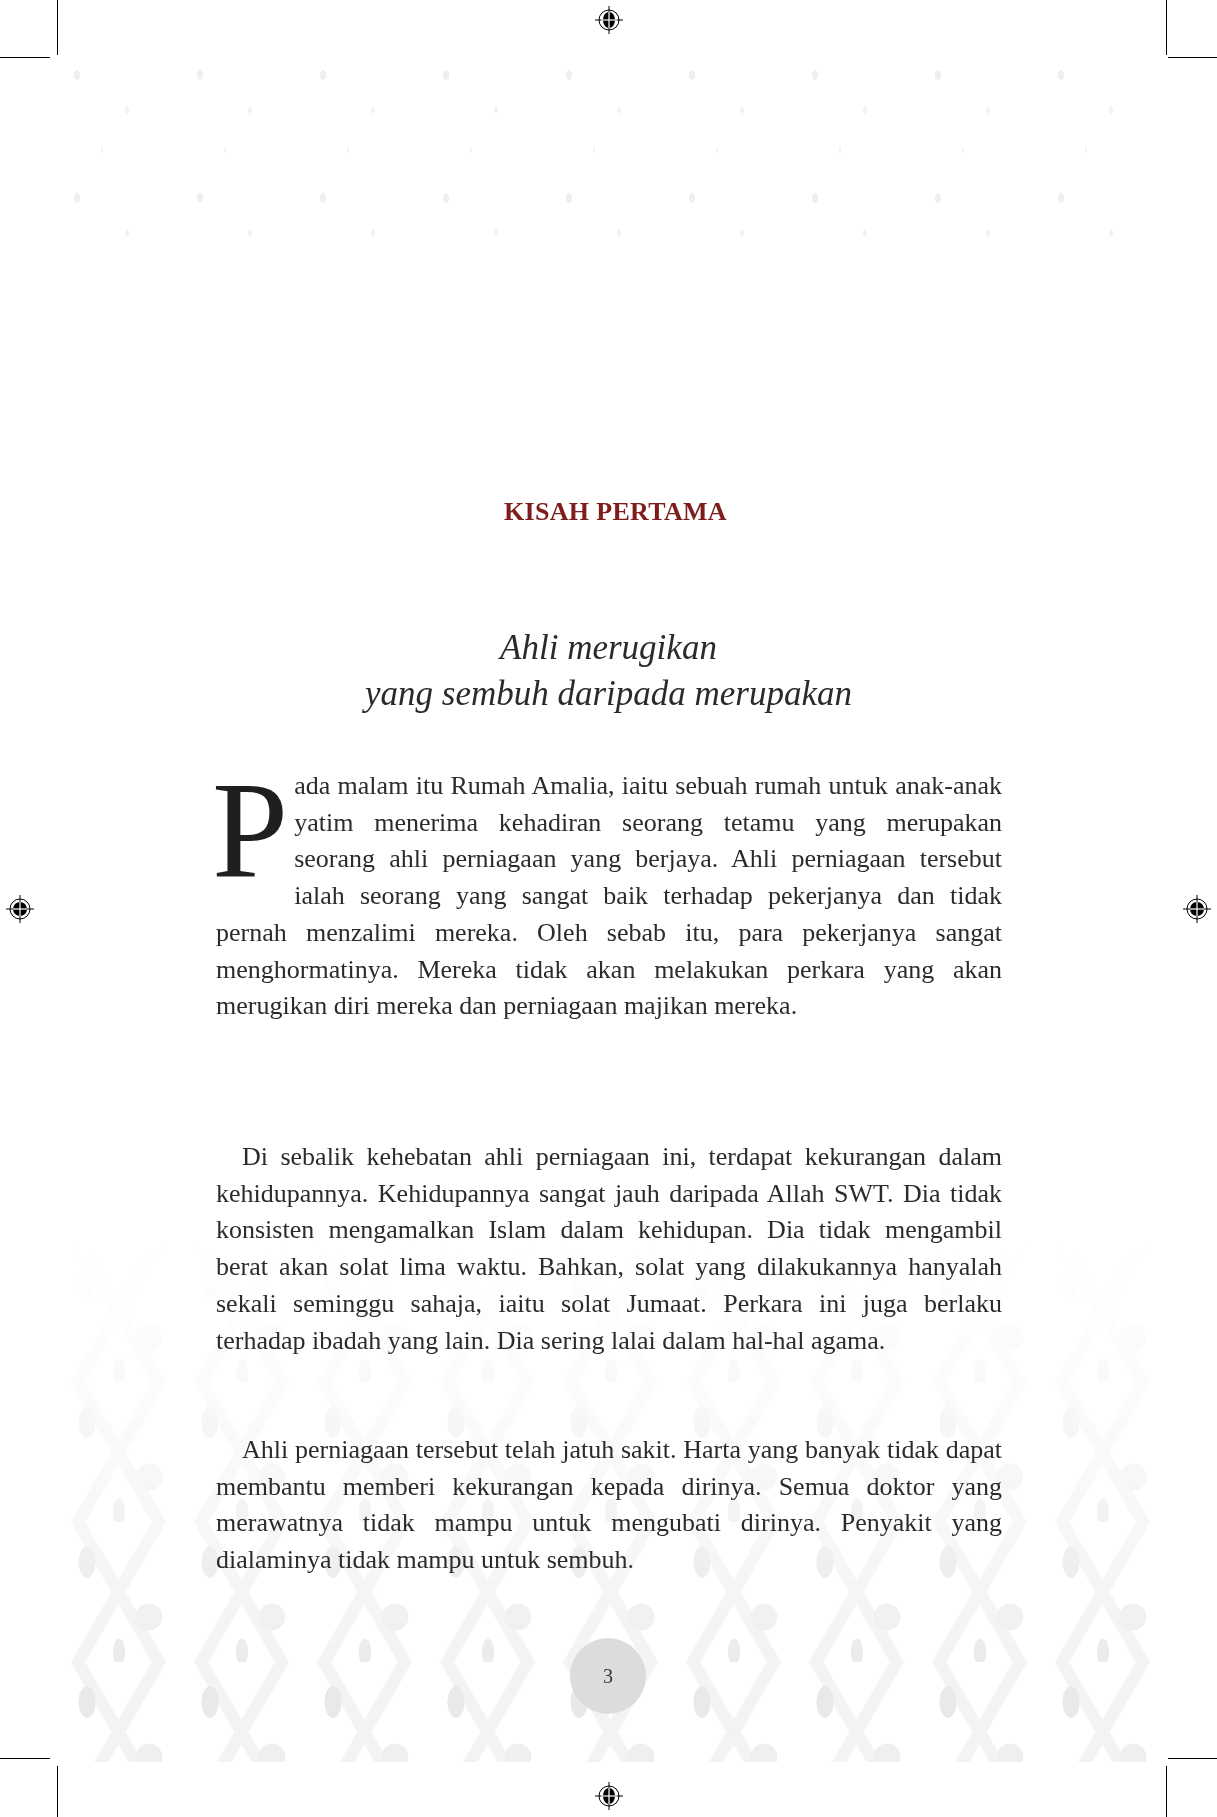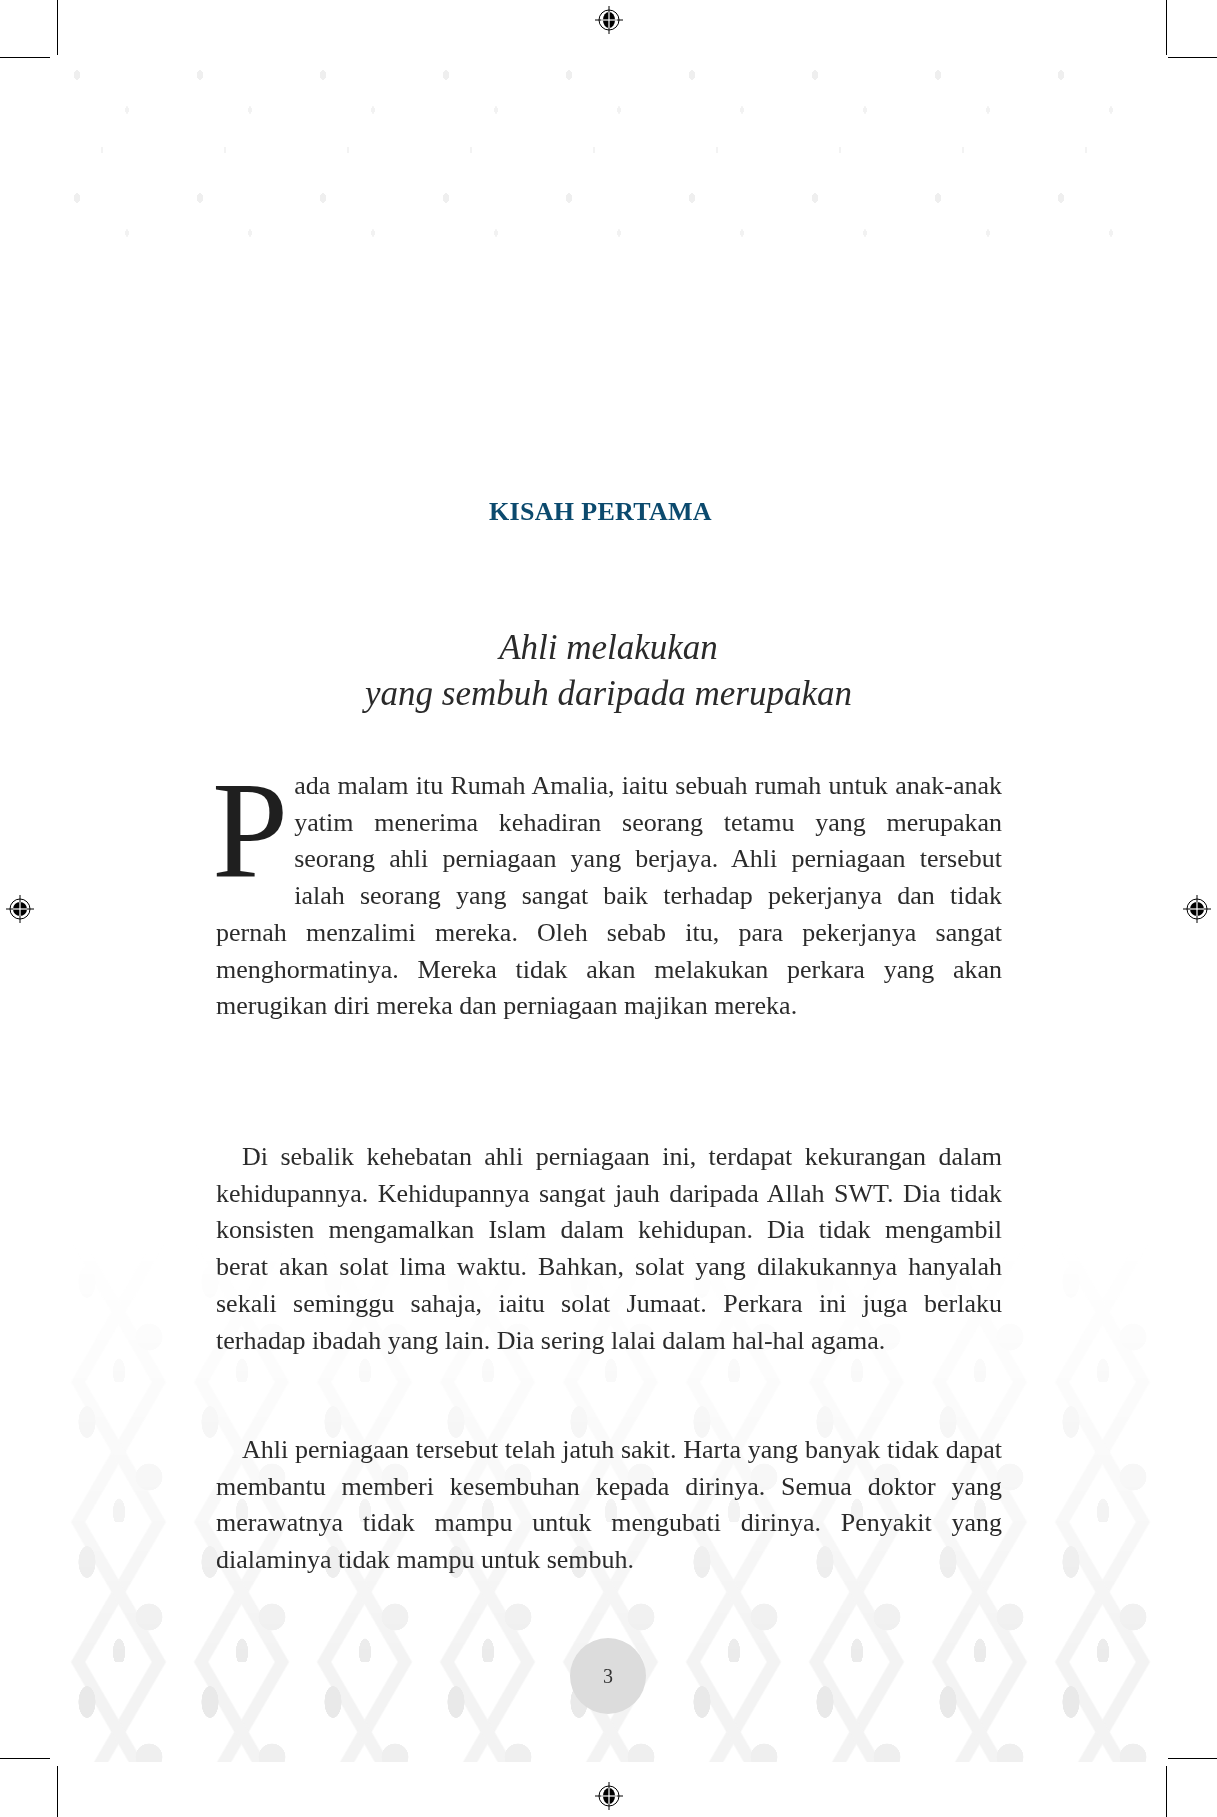--- a/index.html
+++ b/index.html
@@ -39,23 +39,23 @@
   
   .crop { position: absolute; background: #000; }
   .crop.v { width: 1px; }
   .crop.h { height: 1px; }
 
   
   .reg { position: absolute; width: 30px; height: 30px; }
   .reg svg { width: 100%; height: 100%; display: block; }
 
   .chapter-label {
-    position: absolute; left: 0; width: 1201px; top: 497px;
+    position: absolute; left: 15px; width: 1201px; top: 497px;
     text-align: center; font-size: 26px; font-weight: bold; letter-spacing: 0.3px;
-    color: #0c4a6e;
+    color: #7f1d1d;
   }
   .title {
     position: absolute; left: 0; width: 1217px; top: 625px;
     text-align: center; font-style: italic; font-size: 35px; line-height: 46px;
     color: #2a2a2a;
   }
   .title span { display: block; }
 
   .body-text {
     position: absolute; left: 216px; width: 786px;
@@ -132,29 +132,29 @@
       <ellipse cx="15" cy="15" rx="6" ry="8" fill="#000"></ellipse>
       <line x1="15" y1="1" x2="15" y2="29" stroke="#000" stroke-width="1"></line>
       <line x1="1" y1="15" x2="29" y2="15" stroke="#000" stroke-width="1"></line>
       <line x1="15" y1="7" x2="15" y2="23" stroke="#fff" stroke-width="1.2"></line>
       <line x1="7" y1="15" x2="23" y2="15" stroke="#fff" stroke-width="1.2"></line>
     </svg>
 </div>
 
 <div class="chapter-label">KISAH PERTAMA</div>
 <div class="title">
-  <span>Ahli melakukan</span>
+  <span>Ahli merugikan</span>
   <span>yang sembuh daripada merupakan</span>
 </div>
 
 <div class="body-text" id="para1">
   <p class="para"><span class="dropcap">P</span><span>ada malam itu Rumah Amalia, iaitu sebuah rumah untuk anak-anak yatim menerima kehadiran seorang tetamu yang merupakan seorang ahli perniagaan yang berjaya. Ahli perniagaan tersebut ialah seorang yang sangat baik terhadap pekerjanya dan tidak pernah menzalimi mereka. Oleh sebab itu, para pekerjanya sangat menghormatinya. Mereka tidak akan melakukan perkara yang akan merugikan diri mereka dan perniagaan majikan mereka.</span></p>
 </div>
 <div class="body-text" id="para2">
   <p class="para indent">Di sebalik kehebatan ahli perniagaan ini, terdapat kekurangan dalam kehidupannya. Kehidupannya sangat jauh daripada Allah SWT. Dia tidak konsisten mengamalkan Islam dalam kehidupan. Dia tidak mengambil berat akan solat lima waktu. Bahkan, solat yang dilakukannya hanyalah sekali seminggu sahaja, iaitu solat Jumaat. Perkara ini juga berlaku terhadap ibadah yang lain. Dia sering lalai dalam hal-hal agama.</p>
 </div>
 <div class="body-text" id="para3">
-  <p class="para indent">Ahli perniagaan tersebut telah jatuh sakit. Harta yang banyak tidak dapat membantu memberi kesembuhan kepada dirinya. Semua doktor yang merawatnya tidak mampu untuk mengubati dirinya. Penyakit yang dialaminya tidak mampu untuk sembuh.</p>
+  <p class="para indent">Ahli perniagaan tersebut telah jatuh sakit. Harta yang banyak tidak dapat membantu memberi kekurangan kepada dirinya. Semua doktor yang merawatnya tidak mampu untuk mengubati dirinya. Penyakit yang dialaminya tidak mampu untuk sembuh.</p>
 </div>
 
 <div class="page-number">
   <span>3</span>
 </div>
 
 </body></html>

